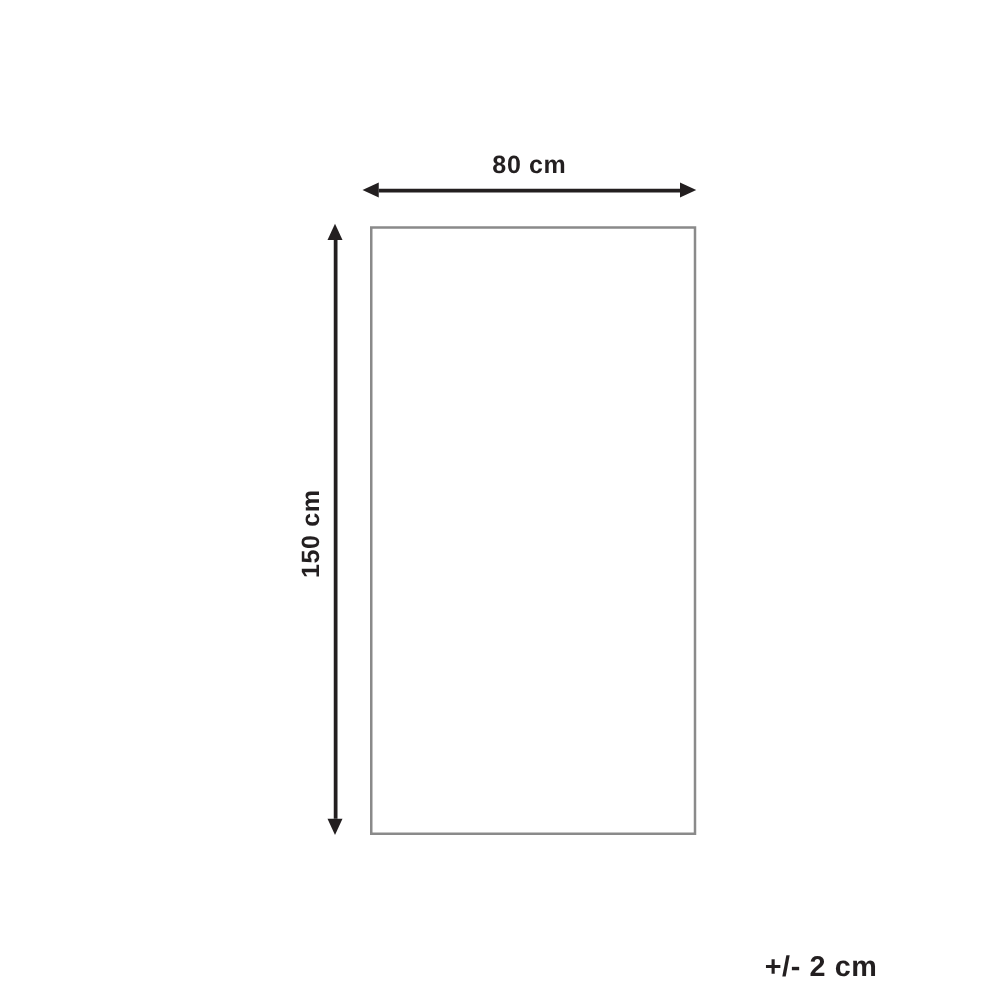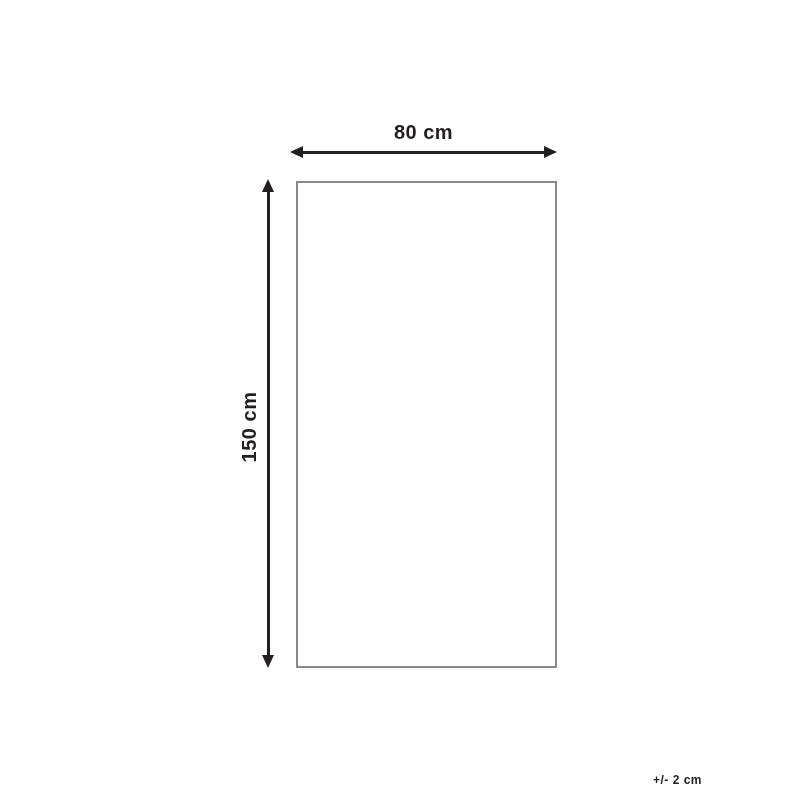--- a/index.html
+++ b/index.html
@@ -56,21 +56,21 @@
     left:189px;top:415px;width:120px;height:24px;
     line-height:24px;text-align:center;
     transform:rotate(-90deg);
     font-size:20px;font-weight:bold;color:var(--text);
     letter-spacing:0.5px;
   }
   
   .tolerance{
     position:absolute;
     right:98px;bottom:13px;
-    font-size:12px;font-weight:bold;color:var(--text);
+    font-size:23px;font-weight:bold;color:var(--text);
     letter-spacing:0.5px;
   }
 </style>
 </head>
 <body>
 
 <div class="canvas">
 
   <div class="rect"></div>
 

